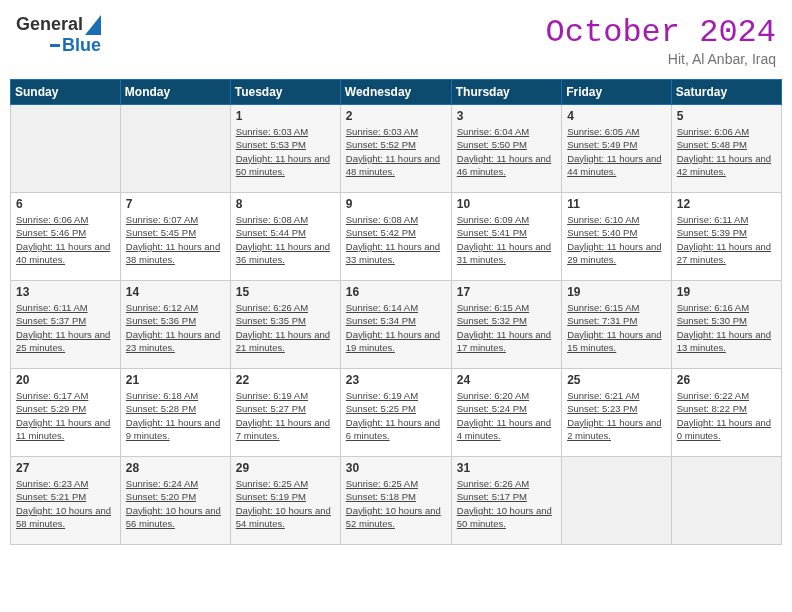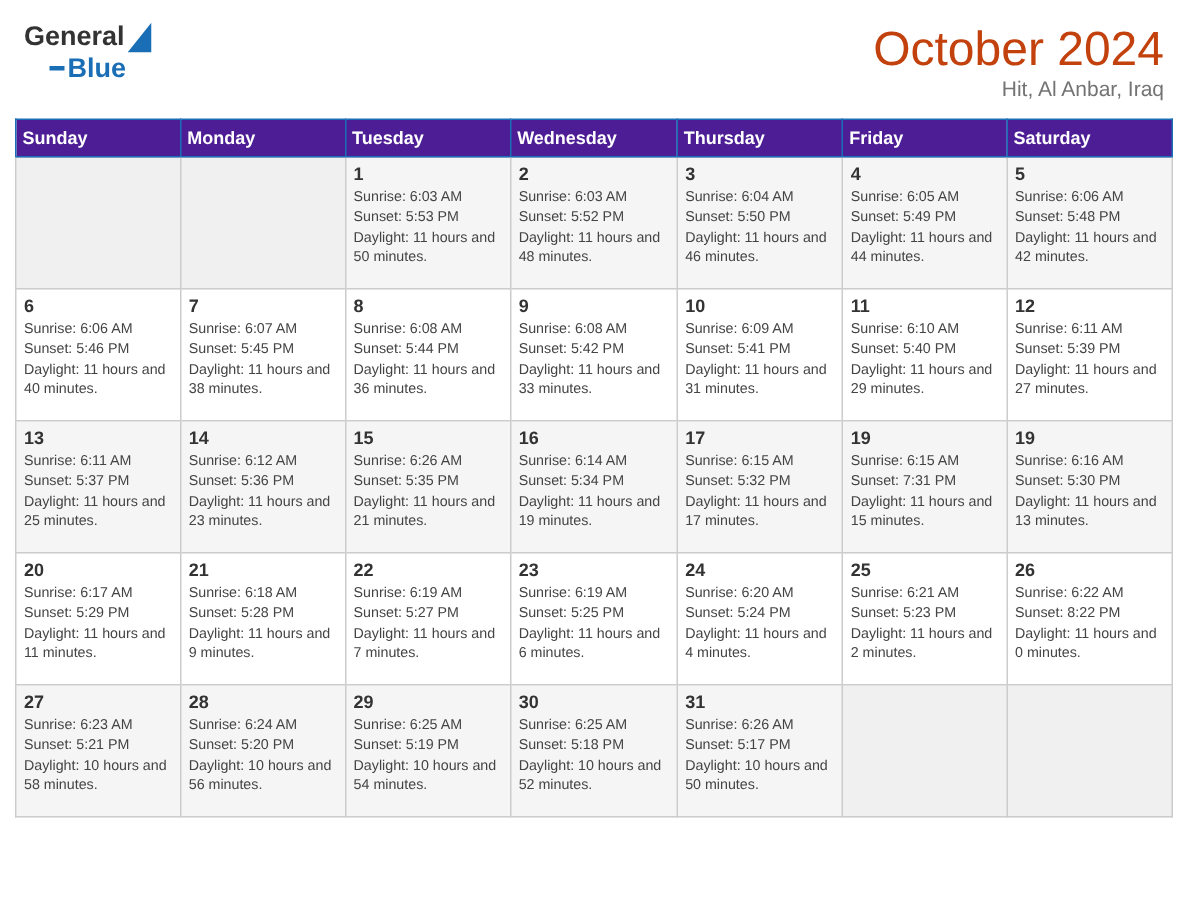--- a/index.html
+++ b/index.html
@@ -13,40 +13,41 @@
     .header {
       display: flex;
       justify-content: space-between;
       align-items: flex-start;
       margin-bottom: 8px;
       padding: 4px 6px;
     }
     .logo {
       display: flex;
       flex-direction: column;
-      align-items: center;
+      align-items: flex-end;
     }
     .title-block {
       text-align: right;
     }
     .month-title {
       font-size: 32px;
-      color: #c2410c;
+      color: #a21caf;
       font-weight: 300;
+      font-family: Liberation Mono, monospace;
     }
     .location {
       font-size: 14px;
       color: #737373;
     }
     table {
       width: 100%;
       border-collapse: collapse;
     }
     thead tr th {
-      background: #4c1d95;
+      background: #0c4a6e;
       color: #fff;
       font-size: 12px;
       font-weight: bold;
       padding: 5px 4px;
       text-align: left;
       border: 1px solid #1a6eb5;
     }
     tbody tr td {
       border: 1px solid #ccc;
       vertical-align: top;
@@ -67,20 +68,21 @@
       font-size: 12px;
       font-weight: bold;
       color: #333;
       display: block;
       margin-bottom: 2px;
     }
     .cell-info {
       font-size: 9.5px;
       line-height: 1.4;
       color: #444;
+      text-decoration: underline;
     }
     .empty-cell {
       background: #f0f0f0 !important;
     }
   </style>
 </head>
 <body>
 
 <div class="header">
   <div class="logo">

